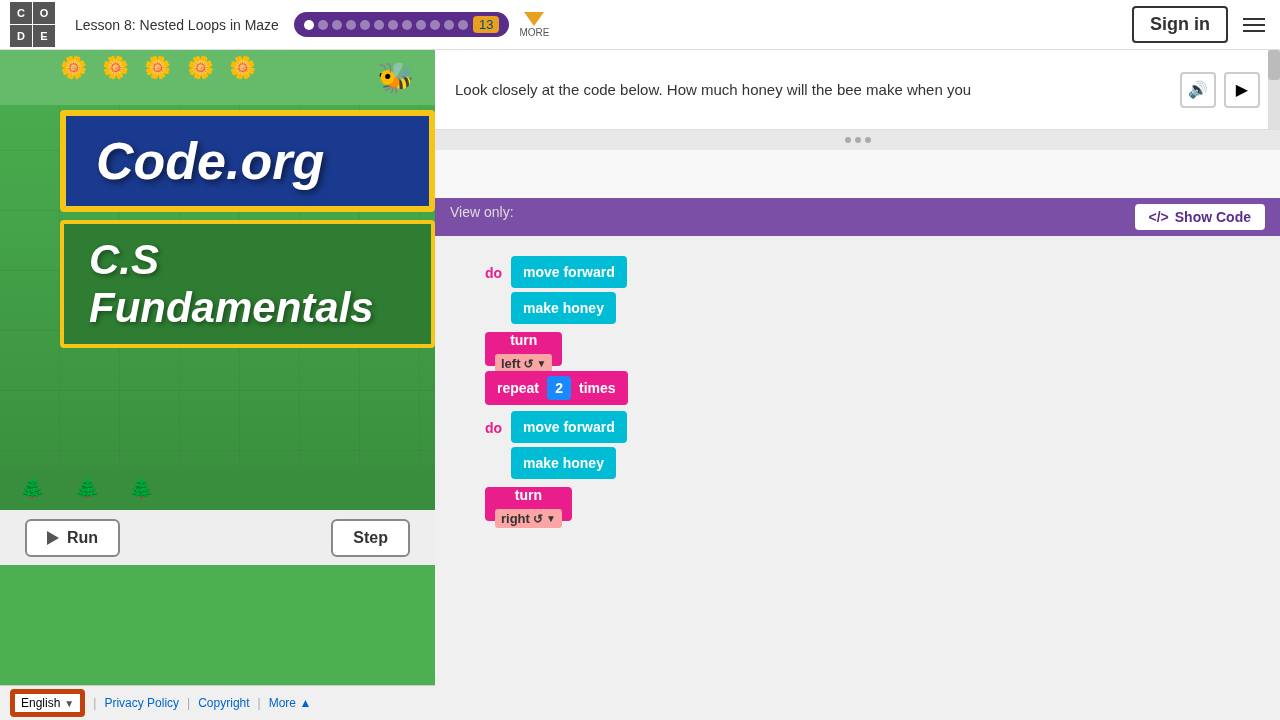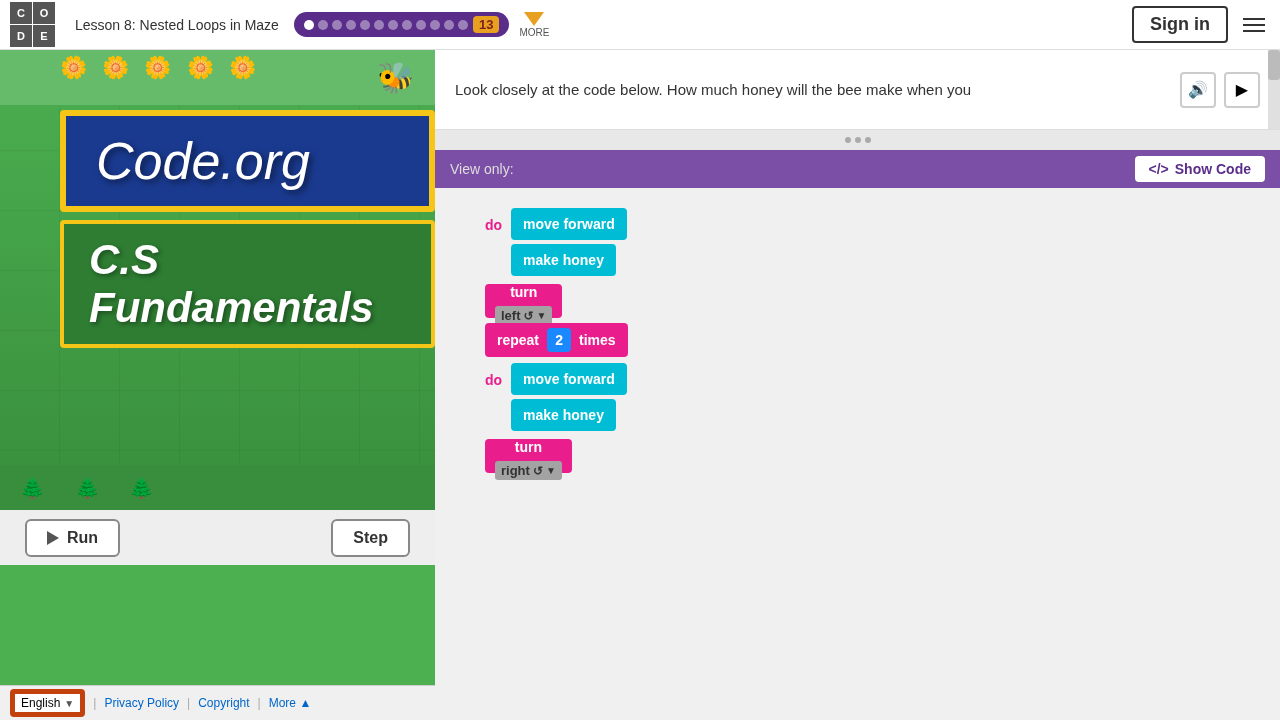--- a/index.html
+++ b/index.html
@@ -51,23 +51,23 @@
       align-items: center;
     }
     .progress-dot {
       width: 10px; height: 10px;
       border-radius: 50%;
       background: rgba(255,255,255,0.4);
     }
     .progress-dot.active { background: #fff; }
     .progress-badge {
       background: #e8a020;
-      color: #7f1d1d;
+      color: #0c4a6e;
       font-size: 13px;
-      font-weight: bold;
+      font-weight: normal;
       border-radius: 4px;
       padding: 1px 6px;
     }
     .more-btn {
       display: flex;
       flex-direction: column;
       align-items: center;
       margin-left: 8px;
     }
     .more-triangle {
@@ -137,21 +137,21 @@
     .codeorg-blue-box {
       background: #1a3a8f;
       padding: 15px 30px;
       border: 6px solid #f5c518;
       border-radius: 4px;
       margin-bottom: 8px;
     }
     .codeorg-title {
       color: #fff;
       font-size: 52px;
-      font-weight: 400;
+      font-weight: 700;
       text-shadow: 3px 3px 6px rgba(0,0,0,0.5);
       font-style: italic;
     }
     .cs-fundamentals-box {
       background: #2e7d32;
       padding: 12px 25px;
       border: 4px solid #f5c518;
       border-radius: 4px;
     }
     .cs-fundamentals-text {
@@ -333,24 +333,24 @@
       width: 6px; height: 6px;
       background: #aaa;
       border-radius: 50%;
     }
 
     
     .view-only-bar {
       background: #7b4fa6;
       color: #fff;
       display: flex;
-      align-items: center;
       justify-content: space-between;
       padding: 6px 15px;
       height: 38px;
+      margin-top: 48px;
     }
     .view-only-text {
       font-size: 14px;
       color: #ddd;
     }
     .show-code-btn {
       background: #fff;
       color: #5a2d8a;
       border: none;
       border-radius: 4px;
@@ -424,21 +424,21 @@
       height: 34px;
       border-radius: 4px;
       padding: 0 10px;
       gap: 6px;
       font-size: 14px;
       font-weight: bold;
       color: #fff;
       flex-direction: column;
     }
     .turn-dropdown {
-      background: #a3a3a3;
+      background: #fca5a5;
       color: #333;
       border-radius: 3px;
       padding: 2px 6px;
       font-size: 13px;
       display: flex;
       align-items: center;
       gap: 3px;
     }
     .turn-dropdown-arrow {
       font-size: 10px;

